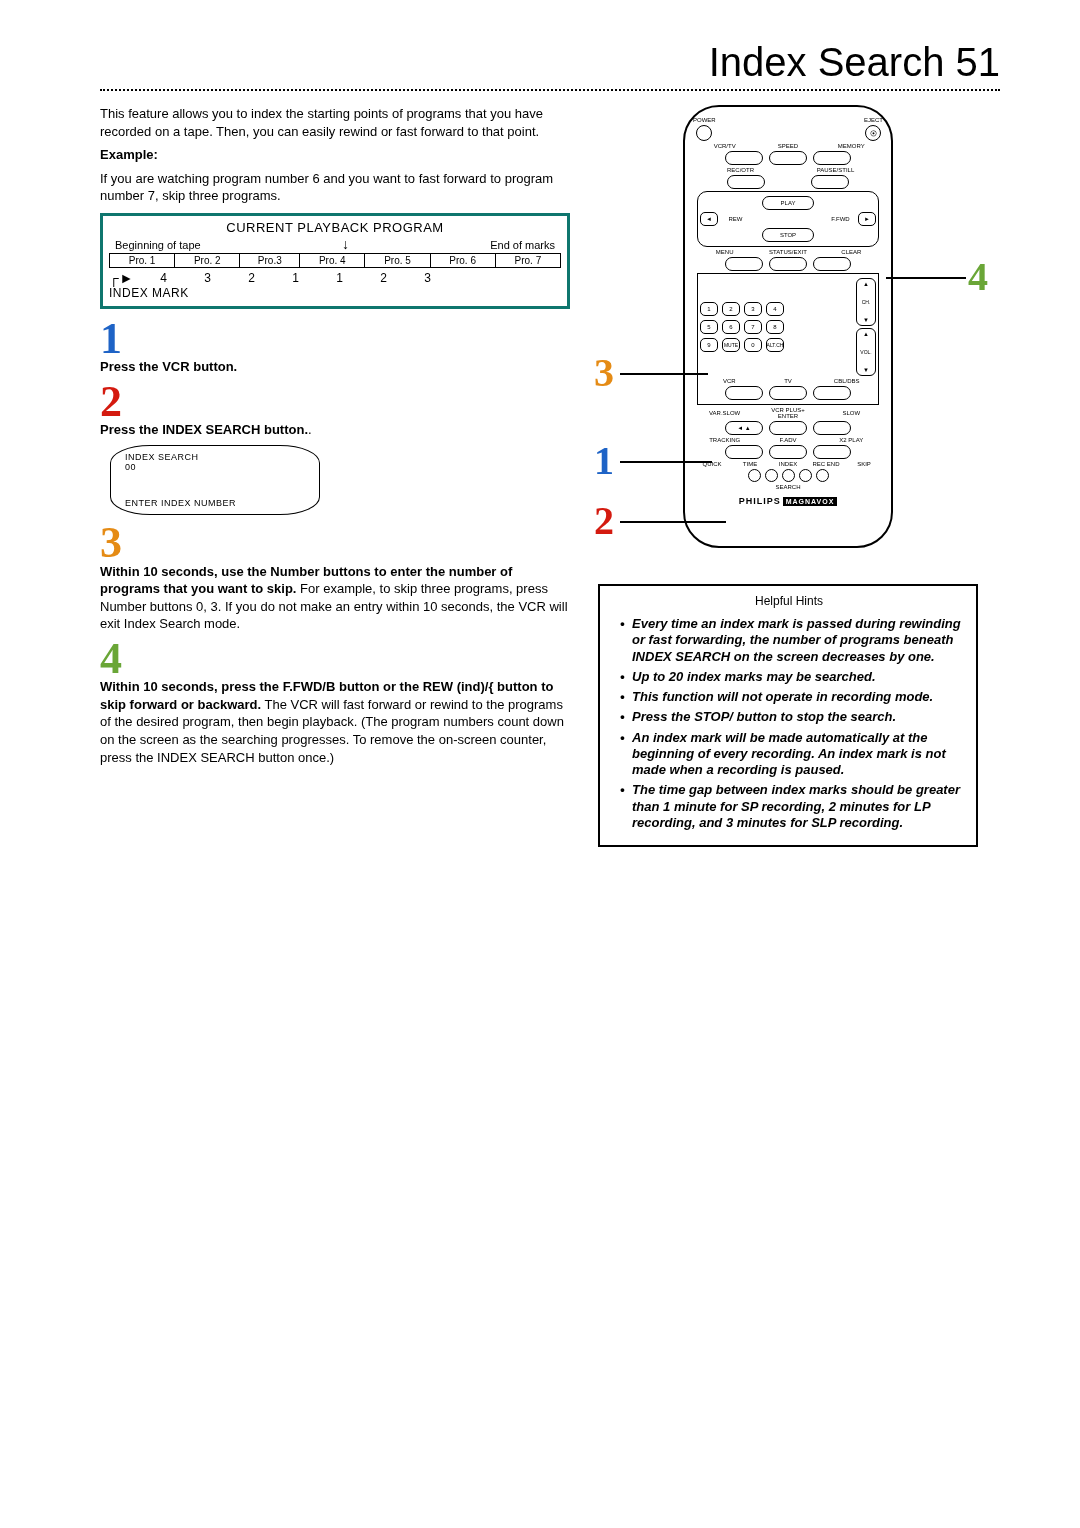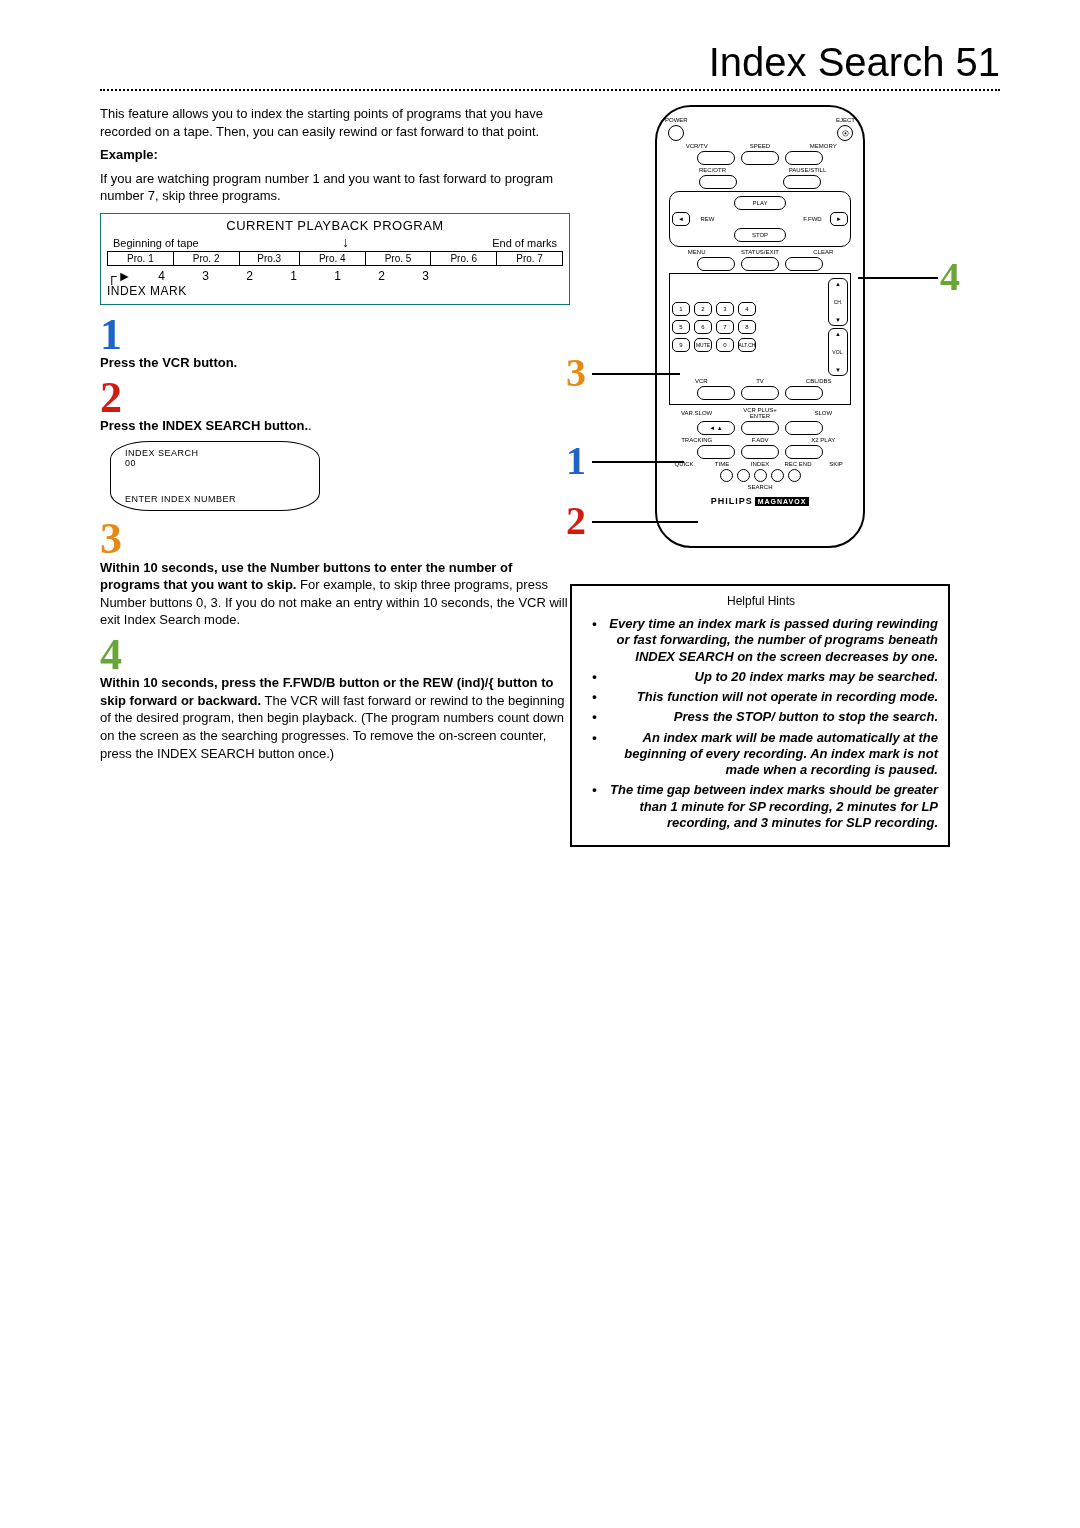--- a/index.html
+++ b/index.html
@@ -16,27 +16,27 @@
     font-size: 40px;
     font-weight: normal;
     margin: 0 0 4px 0;
   }
   .page-title .num { font-weight: normal; }
   .sep {
     border: none;
     border-top: 2px dotted #000;
     margin: 0 0 14px 0;
   }
-  .columns { display: flex; }
+  .columns { display: flex; gap: 28px; }
   .col-left { width: 470px; }
   .col-right { width: 380px; position: relative; }
   p { margin: 0 0 6px 0; line-height: 1.35; }
   .bold { font-weight: bold; }
   .diagram-box {
-    border: 1px solid #0f766e;
+    border: 3px solid #0f766e;
     margin: 8px 0 10px 0;
     padding: 4px 6px 6px 6px;
     font-size: 12px;
   }
   .diagram-title { text-align: center; font-size: 13px; letter-spacing: 0.5px; margin-bottom: 4px; }
   .scale-row { display: flex; justify-content: space-between; font-size: 11px; padding: 0 6px; }
   table.tape {
     border-collapse: collapse;
     width: 100%;
     font-size: 10px;
@@ -129,39 +129,38 @@
     margin: 0 0 8px 0;
   }
   .hints ul { margin:0; padding:0 0 0 8px; list-style:none; }
   .hints li {
     font-style: italic;
     font-weight: bold;
     position: relative;
     padding-left: 12px;
     margin-bottom: 4px;
     line-height:1.25;
-    text-align:right;
   }
   .hints li::before { content:"•"; position:absolute; left:0; }
 </style>
 </head>
 <body>
 
 <h1 class="page-title">
   <span>Index Search</span>
   <span class="num">51</span>
 </h1>
 <hr class="sep">
 
 <div class="columns">
 
   <div class="col-left">
     <p>This feature allows you to index the starting points of programs that you have recorded on a tape. Then, you can easily rewind or fast forward to that point.</p>
     <p><span class="bold">Example:</span></p>
-    <p>If you are watching program number 1 and you want to fast forward to program number 7, skip three programs.</p>
+    <p>If you are watching program number 6 and you want to fast forward to program number 7, skip three programs.</p>
 
     <div class="diagram-box">
       <div class="diagram-title">CURRENT PLAYBACK PROGRAM</div>
       <div class="scale-row">
         <span>Beginning of tape</span>
         <span class="down-arrow">↓</span>
         <span>End of marks</span>
       </div>
       <table class="tape">
           <tbody>
@@ -205,21 +204,21 @@
 
     <div class="big-step step-3">3</div>
     <p>
       <span class="bold">Within 10 seconds, use the Number buttons to enter the number of programs that you want to skip.</span>
       <span>For example, to skip three programs, press Number buttons 0, 3.  If you do not make an entry within 10 seconds, the VCR will exit Index Search mode.</span>
     </p>
 
     <div class="big-step step-4">4</div>
     <p>
       <span class="bold">Within 10 seconds, press the F.FWD/B  button or the REW (ind)/{  button to skip forward or backward.</span>
-      <span>The VCR will fast forward or rewind to the beginning of the desired program, then begin playback. (The program numbers count down on the screen as the searching progresses. To remove the on-screen counter, press the INDEX SEARCH button once.)</span>
+      <span>The VCR will fast forward or rewind to the programs of the desired program, then begin playback. (The program numbers count down on the screen as the searching progresses. To remove the on-screen counter, press the INDEX SEARCH button once.)</span>
     </p>
   </div>
 
   <div class="col-right">
     <div class="remote-wrap">
 
       <div class="callout c1"><span>1</span><span class="line"></span></div>
       <div class="callout c2"><span>2</span><span class="line"></span></div>
       <div class="callout c3"><span>3</span><span class="line"></span></div>
       <div class="callout c4"><span>4</span><span class="line"></span></div>

